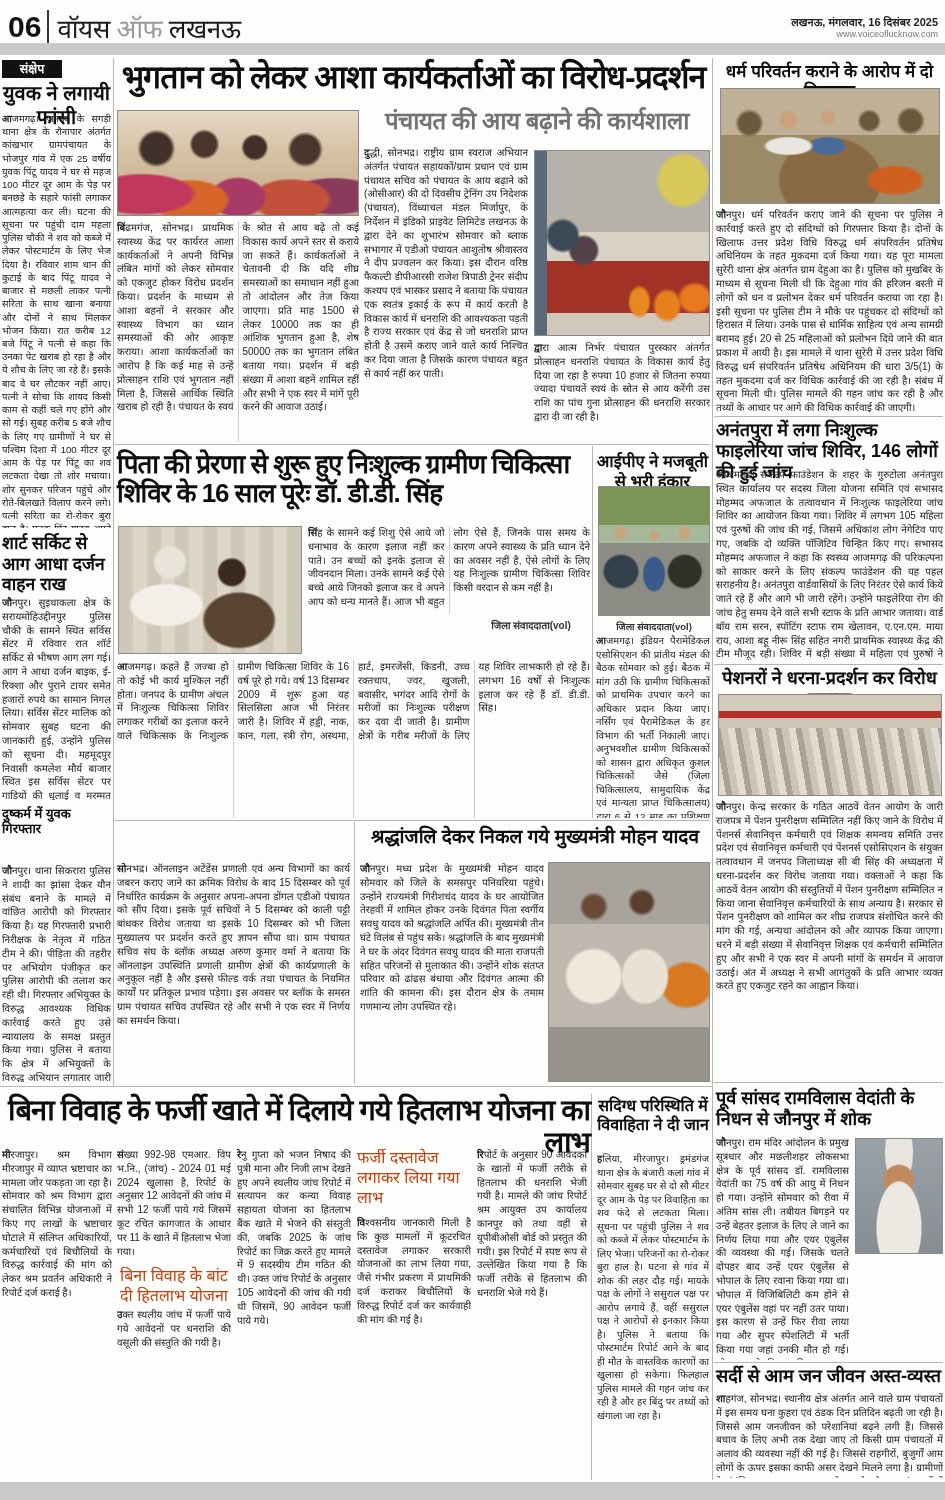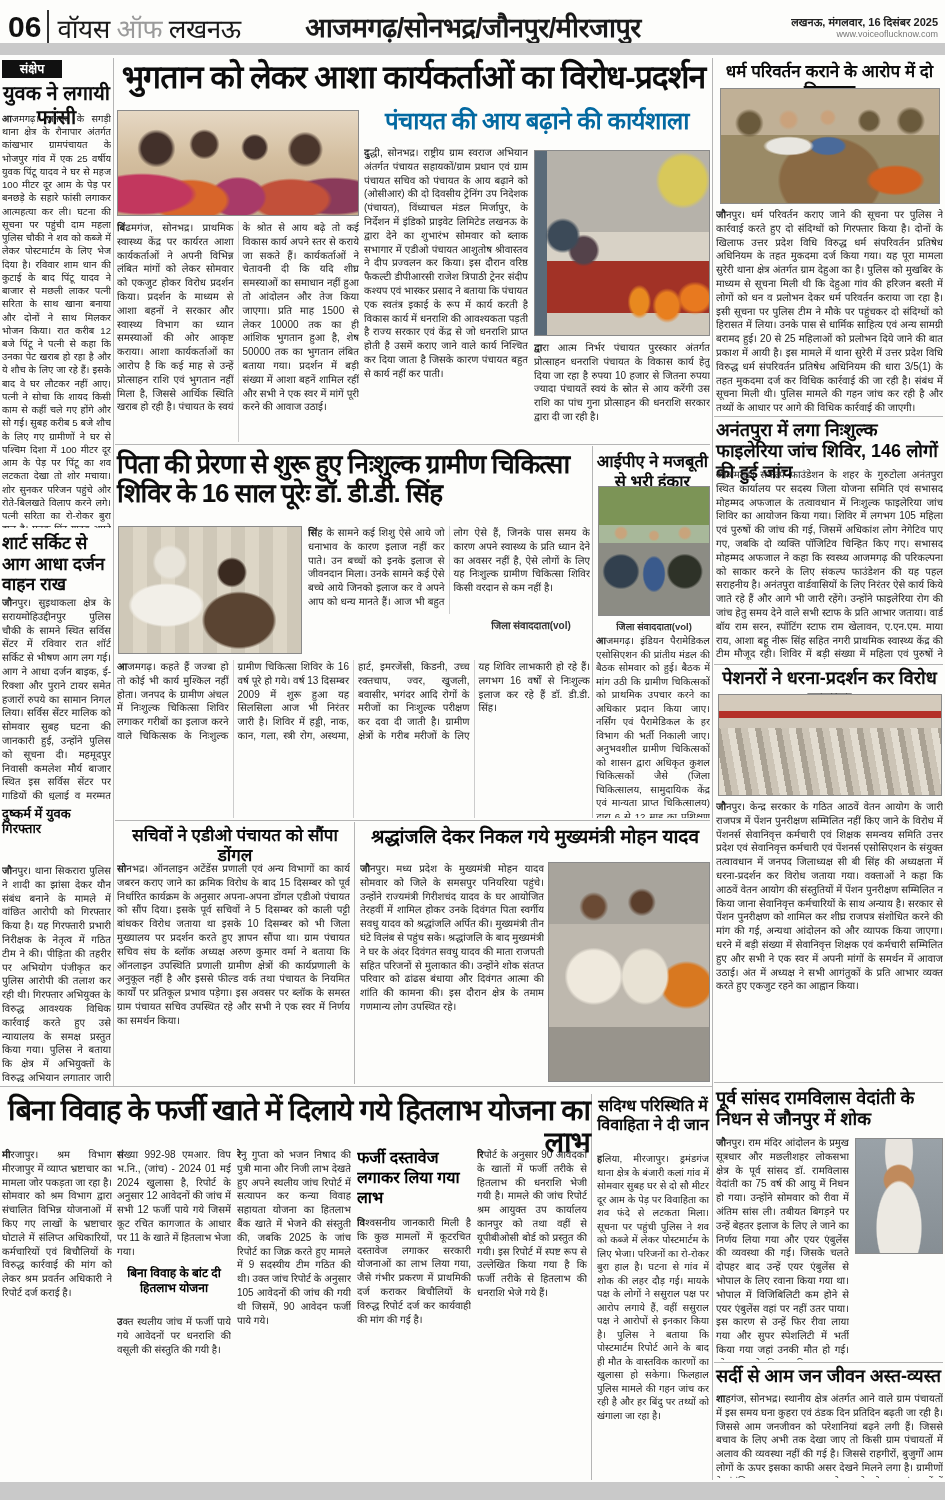--- a/index.html
+++ b/index.html
@@ -14,24 +14,24 @@
   .edition{font-size:27px;font-weight:800;text-align:center;letter-spacing:-.5px}
   .dateline{font-size:11px;font-weight:700;text-align:right;color:#222}
   .website{font-size:9px;text-align:right;color:#777}
   .graybar{background:#c9c9c9}
   
   .vrule{background:#b5b5b5;width:1px}
   .hrule{background:#b5b5b5;height:1px}
   
   .h-main{font-size:32px;font-weight:800;text-align:center;letter-spacing:-1px;line-height:1.1;color:#0d0d0d}
   .h-xl{font-size:29px;font-weight:800;letter-spacing:-1px;line-height:1.12;color:#0d0d0d}
-  .h-lg{font-size:24px;font-weight:800;text-align:center;letter-spacing:-.5px;line-height:1.15;color:#0369a1}
+  .h-lg{font-size:24px;font-weight:800;text-align:center;letter-spacing:-.5px;line-height:1.15;color:#737373}
   .h-md{font-size:19px;font-weight:800;line-height:1.18;color:#0d0d0d}
   .h-sm{font-size:17px;font-weight:800;line-height:1.2;color:#0d0d0d;text-align:center}
-  .h-sub{font-size:15px;font-weight:700;line-height:1.25;color:#000000}
+  .h-sub{font-size:15px;font-weight:400;line-height:1.25;color:#c2410c}
   .body-txt{font-size:10px;line-height:1.38;text-align:justify;color:#222;overflow:hidden}
   .body-txt::first-letter{font-weight:bold}
   .cols2{column-count:2;column-gap:9px;column-rule:1px solid #ccc}
   .cols4{column-count:4;column-gap:9px;column-rule:1px solid #ccc}
   .byline{font-size:10px;font-weight:700;text-align:center;color:#333}
   .caption{font-size:9.5px;font-weight:700;text-align:center;color:#333}
   .brieflabel{background:#111;color:#fff;font-size:12.5px;font-weight:700;text-align:center;line-height:18px}
   
   .ph{position:absolute;border:1px solid #8a8a8a}
   #ph-protest{background-color:#caa183;background-image:
@@ -101,21 +101,20 @@
 <div class="page">
 
   <div class="abs" style="left:8px;top:10px;display:flex;gap:8px;align-items:flex-start">
     <span class="pageno">06</span>
     <span class="papername">
       <span>वॉयस</span>
       <span class="dim">ऑफ</span>
       <span>लखनऊ</span>
     </span>
   </div>
-  <div class="abs edition" style="left:300px;top:8px;width:346px">आजमगढ़/सोनभद्र/जौनपुर/मीरजापुर</div>
   <div class="abs dateline" style="left:740px;top:14px;width:198px">लखनऊ, मंगलवार, 16 दिसंबर 2025</div>
   <div class="abs website" style="left:740px;top:29px;width:198px">www.voiceoflucknow.com</div>
   <div class="abs graybar" style="left:0;top:43px;width:945px;height:12px"></div>
 
   <div class="abs vrule" style="left:113px;top:58px;height:1028px"></div>
   <div class="abs vrule" style="left:712px;top:58px;height:1422px"></div>
   <div class="abs vrule" style="left:592px;top:446px;height:372px"></div>
   <div class="abs vrule" style="left:354px;top:822px;height:262px"></div>
   <div class="abs vrule" style="left:591px;top:1094px;height:386px"></div>
   <div class="abs hrule" style="left:115px;top:444px;width:595px"></div>
@@ -147,31 +146,30 @@
   <div class="ph" id="ph-medical" style="left:118px;top:526px;width:184px;height:128px"></div>
   <div class="abs body-txt cols2" style="left:308px;top:526px;width:282px;height:88px">सिंह के सामने कई शिशु ऐसे आये जो धनाभाव के कारण इलाज नहीं कर पाते। उन बच्चों को इनके इलाज से जीवनदान मिला। उनके सामने कई ऐसे बच्चे आये जिनको इलाज कर वे अपने आप को धन्य मानते हैं। आज भी बहुत लोग ऐसे हैं, जिनके पास समय के कारण अपने स्वास्थ्य के प्रति ध्यान देने का अवसर नहीं है, ऐसे लोगों के लिए यह निःशुल्क ग्रामीण चिकित्सा शिविर किसी वरदान से कम नहीं है।</div>
   <div class="abs byline" style="left:472px;top:618px;width:118px">जिला संवाददाता(vol)</div>
   <div class="abs body-txt cols4" style="left:117px;top:660px;width:473px;height:158px">आजमगढ़। कहते हैं जज्बा हो तो कोई भी कार्य मुश्किल नहीं होता। जनपद के ग्रामीण अंचल में निःशुल्क चिकित्सा शिविर लगाकर गरीबों का इलाज करने वाले चिकित्सक के निःशुल्क ग्रामीण चिकित्सा शिविर के 16 वर्ष पूरे हो गये। वर्ष 13 दिसम्बर 2009 में शुरू हुआ यह सिलसिला आज भी निरंतर जारी है। शिविर में हड्डी, नाक, कान, गला, स्त्री रोग, अस्थमा, हार्ट, इमरजेंसी, किडनी, उच्च रक्तचाप, ज्वर, खुजली, बवासीर, भगंदर आदि रोगों के मरीजों का निःशुल्क परीक्षण कर दवा दी जाती है। ग्रामीण क्षेत्रों के गरीब मरीजों के लिए यह शिविर लाभकारी हो रहे हैं। लगभग 16 वर्षों से निःशुल्क इलाज कर रहे हैं डॉ. डी.डी. सिंह।</div>
 
   <div class="abs h-sm" style="left:595px;top:452px;width:115px;font-size:16.5px">आईपीए ने मजबूती से भरी हुंकार</div>
   <div class="ph" id="ph-ipa" style="left:598px;top:486px;width:112px;height:130px"></div>
   <div class="abs caption" style="left:598px;top:620px;width:112px">जिला संवाददाता(vol)</div>
   <div class="abs body-txt" style="left:596px;top:634px;width:114px;height:184px;font-size:9.8px">आजमगढ़। इंडियन पैरामेडिकल एसोसिएशन की प्रांतीय मंडल की बैठक सोमवार को हुई। बैठक में मांग उठी कि ग्रामीण चिकित्सकों को प्राथमिक उपचार करने का अधिकार प्रदान किया जाए। नर्सिंग एवं पैरामेडिकल के हर विभाग की भर्ती निकाली जाए। अनुभवशील ग्रामीण चिकित्सकों को शासन द्वारा अधिकृत कुशल चिकित्सकों जैसे (जिला चिकित्सालय, सामुदायिक केंद्र एवं मान्यता प्राप्त चिकित्सालय) द्वारा 6 से 12 माह का प्रशिक्षण दिलाकर प्राथमिक उपचार करने की स्वीकृति प्रदान की जाए। इस मौके पर डॉ मुकेश यादव, डॉ रामकेश यादव, डॉ प्रमोद विश्वकर्मा, डॉ नफ्शान अहमद, डॉ विवेक प्रकाश, डॉ राणा शर्मा, डॉ अवधेश, डॉ संतोष आदि लोग उपस्थित थे।</div>
 
-  <div class="abs h-md" style="left:117px;top:826px;width:236px;font-size:17px;text-align:center">सचिवों ने एडीओ पंचायत को सौंपा डोंगल</div>
   <div class="abs body-txt" style="left:117px;top:862px;width:233px;height:220px">सोनभद्र। ऑनलाइन अटेंडेंस प्रणाली एवं अन्य विभागों का कार्य जबरन कराए जाने का क्रमिक विरोध के बाद 15 दिसम्बर को पूर्व निर्धारित कार्यक्रम के अनुसार अपना-अपना डोंगल एडीओ पंचायत को सौंप दिया। इसके पूर्व सचिवों ने 5 दिसम्बर को काली पट्टी बांधकर विरोध जताया था इसके 10 दिसम्बर को भी जिला मुख्यालय पर प्रदर्शन करते हुए ज्ञापन सौंपा था। ग्राम पंचायत सचिव संघ के ब्लॉक अध्यक्ष अरुण कुमार वर्मा ने बताया कि ऑनलाइन उपस्थिति प्रणाली ग्रामीण क्षेत्रों की कार्यप्रणाली के अनुकूल नहीं है और इससे फील्ड वर्क तथा पंचायत के नियमित कार्यों पर प्रतिकूल प्रभाव पड़ेगा। इस अवसर पर ब्लॉक के समस्त ग्राम पंचायत सचिव उपस्थित रहे और सभी ने एक स्वर में निर्णय का समर्थन किया।</div>
   <div class="abs h-md" style="left:360px;top:826px;width:350px;font-size:19px;text-align:center">श्रद्धांजलि देकर निकल गये मुख्यमंत्री मोहन यादव</div>
   <div class="abs body-txt" style="left:360px;top:862px;width:184px;height:220px">जौनपुर। मध्य प्रदेश के मुख्यमंत्री मोहन यादव सोमवार को जिले के समसपुर पनियरिया पहुंचे। उन्होंने राज्यमंत्री गिरीशचंद यादव के घर आयोजित तेरहवीं में शामिल होकर उनके दिवंगत पिता स्वर्गीय सवधु यादव को श्रद्धांजलि अर्पित की। मुख्यमंत्री तीन घंटे विलंब से पहुंच सके। श्रद्धांजलि के बाद मुख्यमंत्री ने घर के अंदर दिवंगत सवधु यादव की माता राजपती सहित परिजनों से मुलाकात की। उन्होंने शोक संतप्त परिवार को ढांढस बंधाया और दिवंगत आत्मा की शांति की कामना की। इस दौरान क्षेत्र के तमाम गणमान्य लोग उपस्थित रहे।</div>
   <div class="ph" id="ph-cm" style="left:548px;top:862px;width:162px;height:220px"></div>
 
   <div class="abs h-xl" style="left:2px;top:1094px;width:588px;text-align:right">बिना विवाह के फर्जी खाते में दिलाये गये हितलाभ योजना का लाभ</div>
   <div class="abs body-txt" style="left:2px;top:1148px;width:110px;height:330px">मीरजापुर। श्रम विभाग मीरजापुर में व्याप्त भ्रष्टाचार का मामला जोर पकड़ता जा रहा है। सोमवार को श्रम विभाग द्वारा संचालित विभिन्न योजनाओं में किए गए लाखों के भ्रष्टाचार घोटाले में संलिप्त अधिकारियों, कर्मचारियों एवं बिचौलियों के विरुद्ध कार्रवाई की मांग को लेकर श्रम प्रवर्तन अधिकारी ने रिपोर्ट दर्ज कराई है।</div>
   <div class="abs" style="left:117px;top:1148px;width:114px;height:330px;overflow:hidden">
     <div class="body-txt">संख्या 992-98 एमआर. विप भ.नि., (जांच) - 2024 01 मई 2024 खुलासा है, रिपोर्ट के अनुसार 12 आवेदनों की जांच में सभी 12 फर्जी पाये गये जिसमें कूट रचित कागजात के आधार पर 11 के खाते में हितलाभ भेजा गया।</div>
-    <div class="h-sub" style="margin:8px 0 19px;text-align:center;font-size:12px">बिना विवाह के बांट दी हितलाभ योजना</div>
+    <div class="h-sub" style="margin:8px 0 2px;text-align:center;font-size:16px">बिना विवाह के बांट दी हितलाभ योजना</div>
     <div class="body-txt">उक्त स्थलीय जांच में फर्जी पाये गये आवेदनों पर धनराशि की वसूली की संस्तुति की गयी है।</div>
   </div>
   <div class="abs body-txt" style="left:237px;top:1148px;width:114px;height:330px">रेनु गुप्ता को भजन निषाद की पुत्री माना और निजी लाभ देखते हुए अपने स्थलीय जांच रिपोर्ट में सत्यापन कर कन्या विवाह सहायता योजना का हितलाभ बैंक खाते में भेजने की संस्तुती की, जबकि 2025 के जांच रिपोर्ट का जिक्र करते हुए मामले में 9 सदस्यीय टीम गठित की थी। उक्त जांच रिपोर्ट के अनुसार 105 आवेदनों की जांच की गयी थी जिसमें, 90 आवेदन फर्जी पाये गये।</div>
   <div class="abs" style="left:357px;top:1148px;width:114px;height:330px;overflow:hidden">
     <div class="h-sub" style="margin-bottom:8px;font-size:16px">फर्जी दस्तावेज लगाकर लिया गया लाभ</div>
     <div class="body-txt">विश्वसनीय जानकारी मिली है कि कुछ मामलों में कूटरचित दस्तावेज लगाकर सरकारी योजनाओं का लाभ लिया गया, जैसे गंभीर प्रकरण में प्राथमिकी दर्ज कराकर बिचौलियों के विरुद्ध रिपोर्ट दर्ज कर कार्यवाही की मांग की गई है।</div>
   </div>
   <div class="abs body-txt" style="left:477px;top:1148px;width:110px;height:330px">रिपोर्ट के अनुसार 90 आवेदकों के खातों में फर्जी तरीके से हितलाभ की धनराशि भेजी गयी है। मामले की जांच रिपोर्ट श्रम आयुक्त उप कार्यालय कानपुर को तथा वहीं से यूपीबीओसी बोर्ड को प्रस्तुत की गयी। इस रिपोर्ट में स्पष्ट रूप से उल्लेखित किया गया है कि फर्जी तरीके से हितलाभ की धनराशि भेजे गये हैं।</div>
 
   <div class="abs h-sm" style="left:597px;top:1096px;width:112px;font-size:16px">सदिग्ध परिस्थिति में विवाहिता ने दी जान</div>

